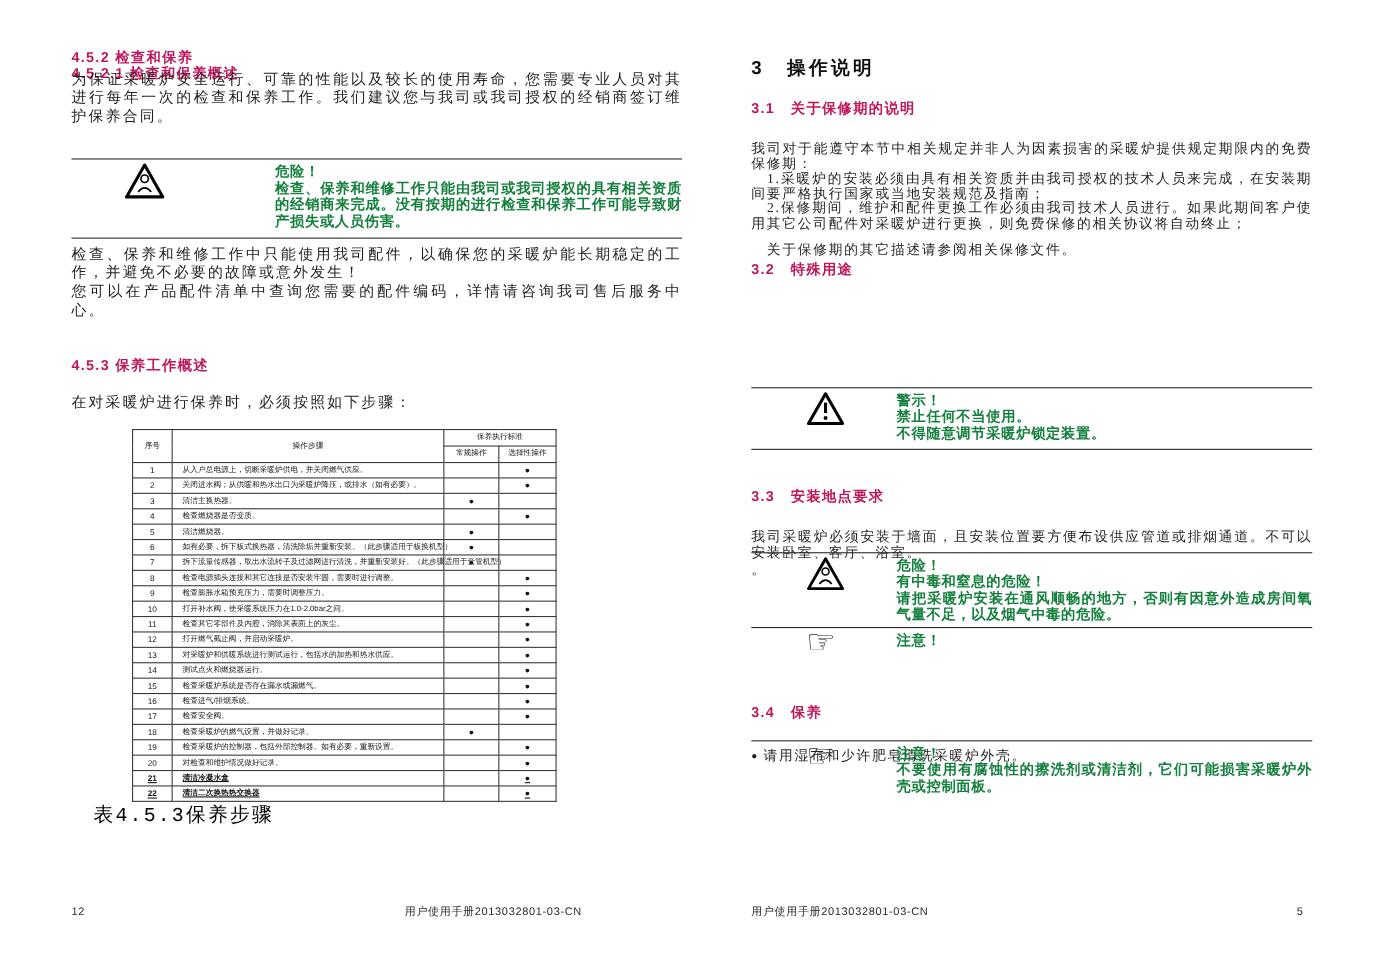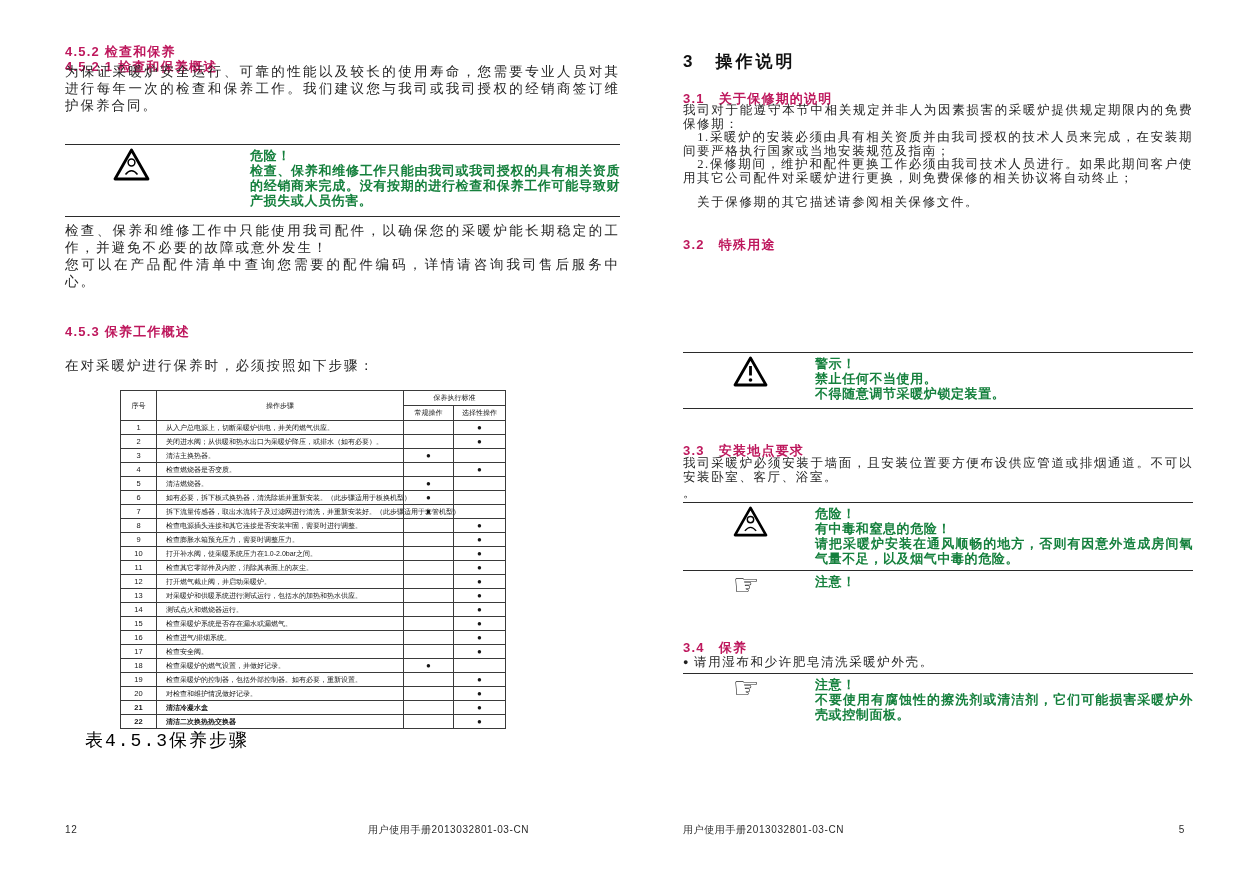--- a/index.html
+++ b/index.html
@@ -10,21 +10,21 @@
   .page-right{left:683px;width:510px;}
   .abs{position:absolute;left:0;}
 
   
   .h-sub{font:700 13px/1.15 "Liberation Sans",sans-serif;letter-spacing:1.2px;color:#be185d;}
   .h-main{font:700 17px/1.2 "Liberation Sans",sans-serif;letter-spacing:3px;color:#111;}
 
   
   .body-text{font-size:13.5px;line-height:17px;letter-spacing:2px;text-align:justify;
              font-family:"Liberation Serif",serif;color:#1f1f1f;}
-  .page-right .body-text{font-size:12.5px;line-height:13.8px;letter-spacing:1.6px;}
+  .page-right .body-text{font-size:12.5px;line-height:13.8px;letter-spacing:1.6px;margin-top:25px;}
   .page-right .tight{letter-spacing:1.1px;}
 
   
   .rule{position:absolute;left:0;width:100%;height:0;border-top:1.6px solid #2b2b2b;}
 
   
   .nbox{position:absolute;left:0;display:flex;width:100%;}
   .icol{flex:0 0 auto;box-sizing:border-box;}
   .page-left .icol{width:185px;padding-left:48px;}
   .page-right .icol{width:132px;padding-left:50px;}
@@ -35,21 +35,21 @@
   
   .mtable{position:absolute;left:55px;top:390px;width:385px;border-collapse:collapse;
           table-layout:fixed;border:1.6px solid #2b2b2b;
           font-family:"Liberation Sans",sans-serif;color:#161616;}
   .mtable th,.mtable td{border:1px solid #3a3a3a;padding:0;}
   .mtable th{font-weight:400;font-size:7px;text-align:center;height:14px;line-height:14px;}
   .mtable td{font-size:7px;height:13px;line-height:13px;}
   .mtable td.c-num{text-align:center;font-size:7.5px;}
   .mtable td.c-step{padding-left:9px;white-space:nowrap;overflow:visible;}
   .mtable td.c-dot{text-align:center;font-size:8px;}
-  .mtable tr.bold-row td{font-weight:700;}
+  .mtable tr.bold-row td{font-weight:700;text-decoration:underline;}
 
   .caption{font-size:18px;letter-spacing:2px;color:#000000;
            font-family:Liberation Mono, monospace;}
 
   .bullet-dot{font-size:9px;vertical-align:1px;margin-right:4px;}
 
   .footer{position:absolute;font:10px/12px "Liberation Sans",sans-serif;
           letter-spacing:0.6px;color:#2a2a2a;}
 
   svg.tri{display:block;}

